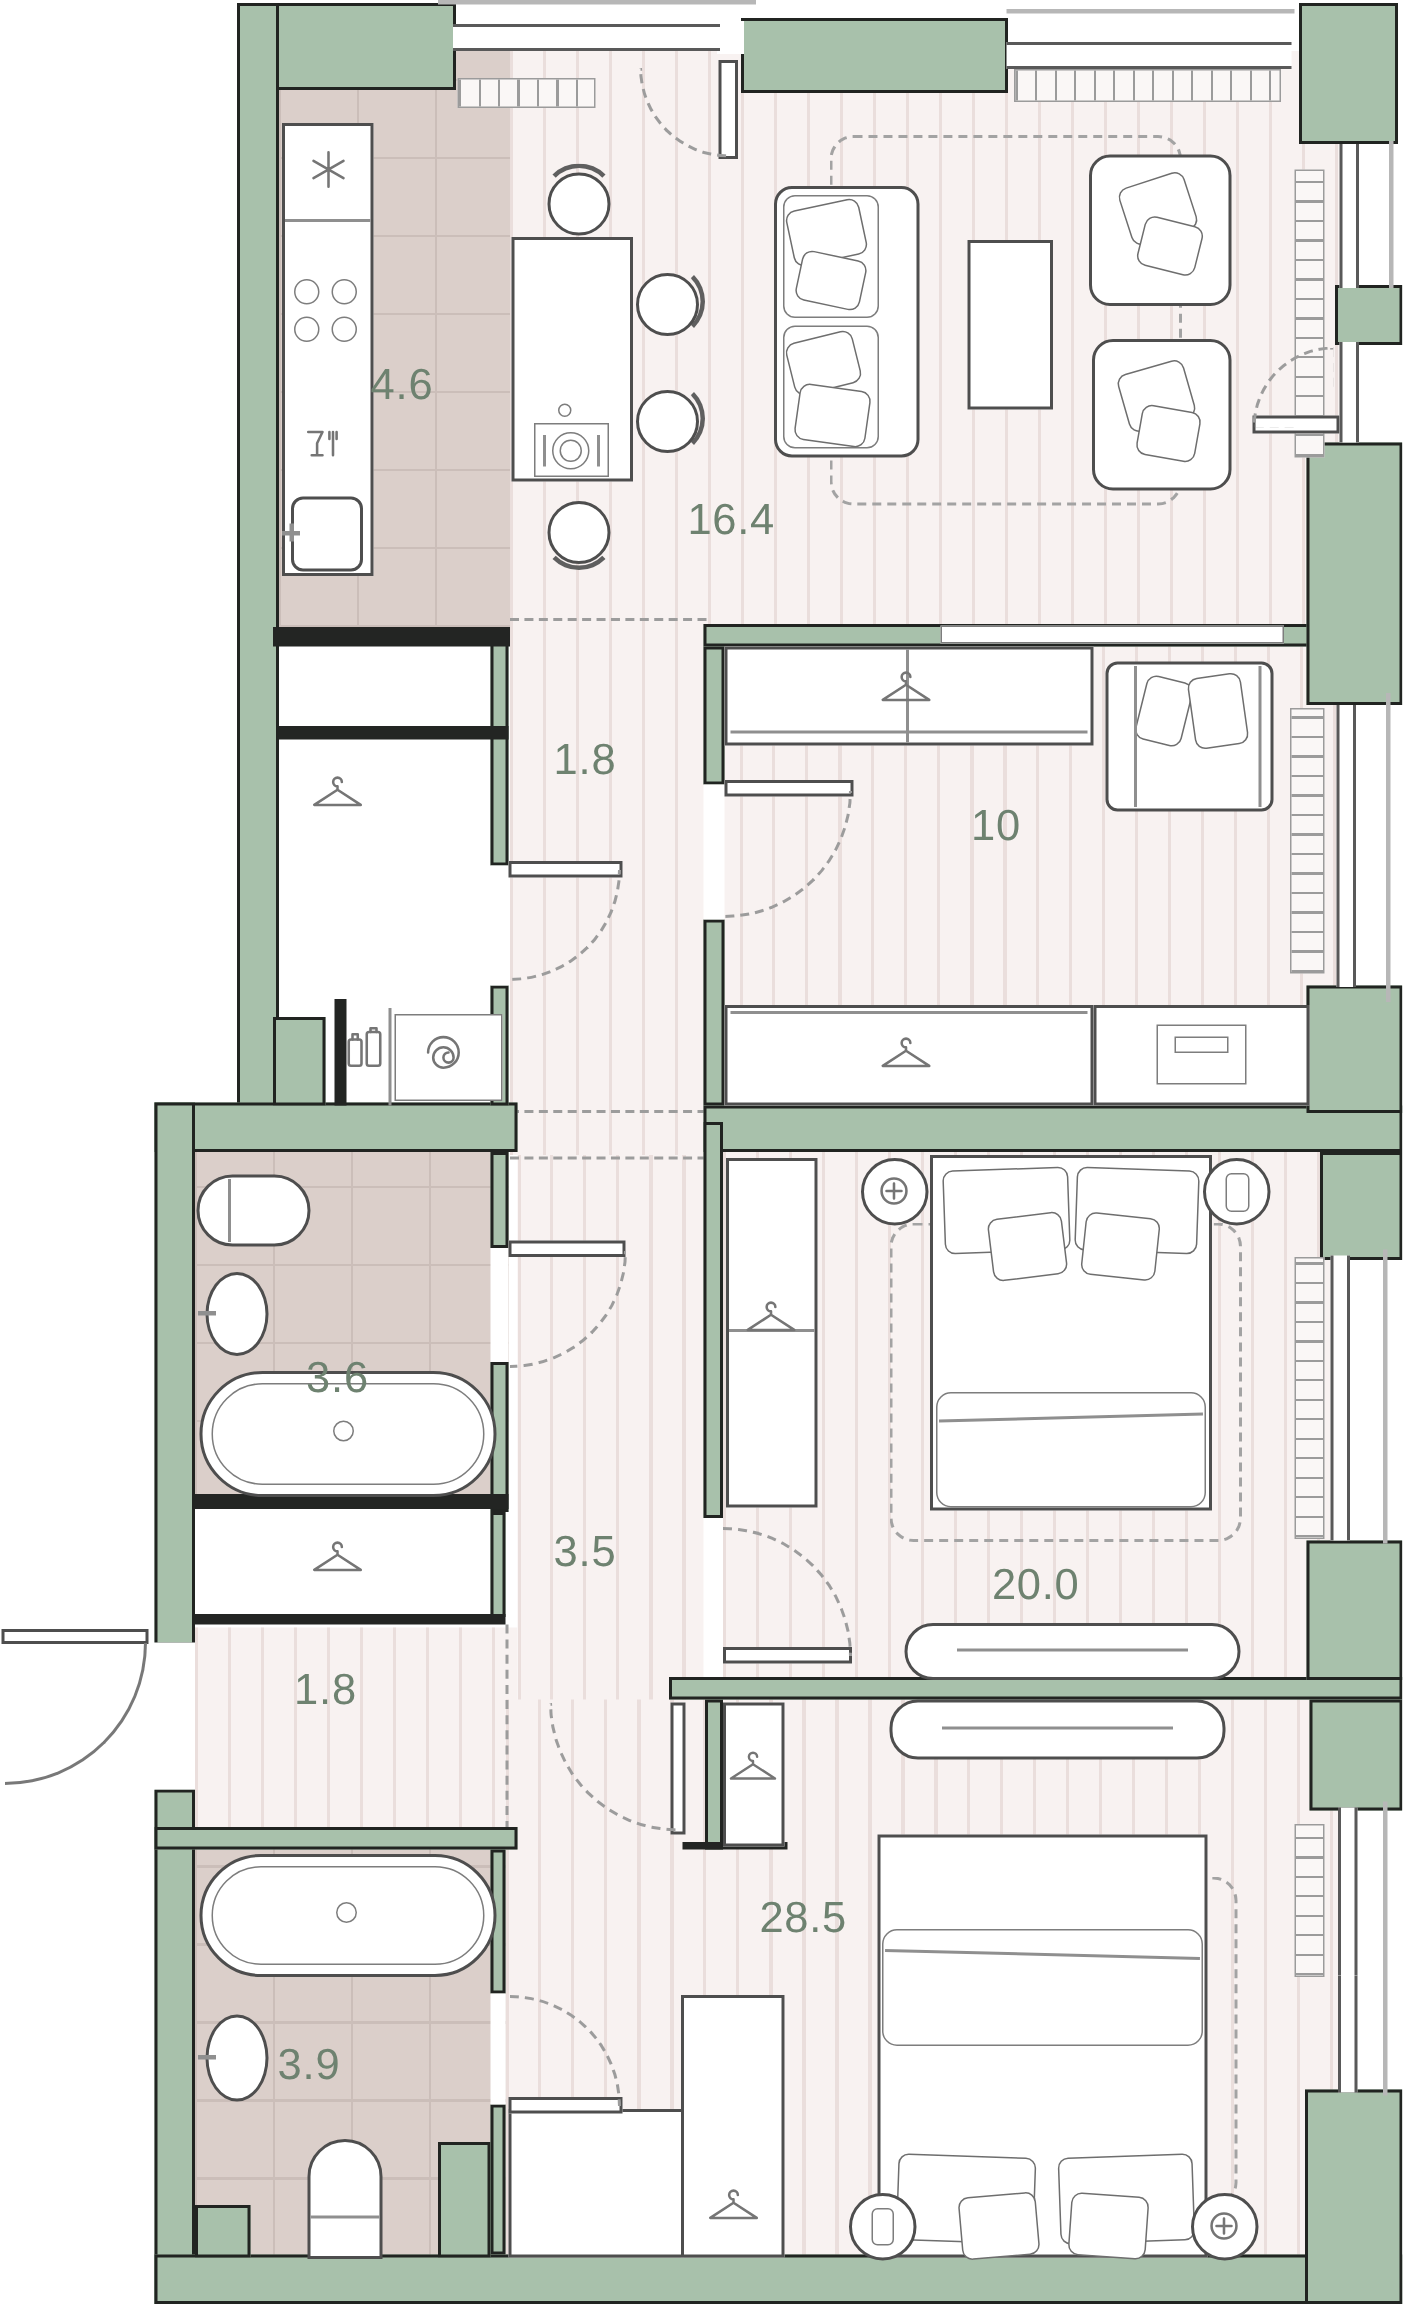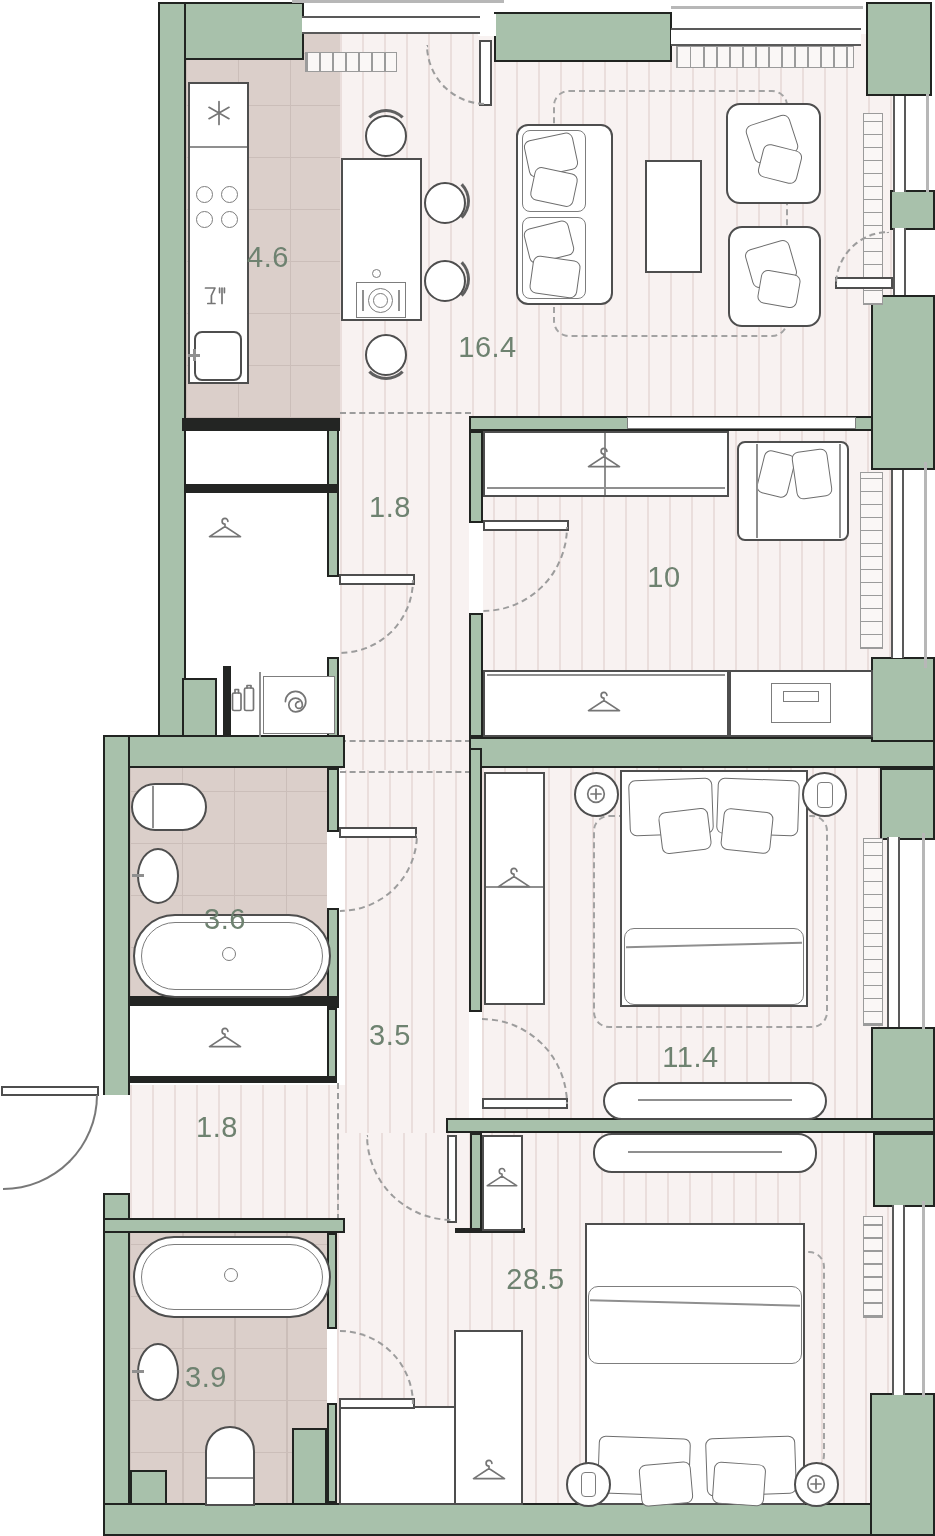--- a/index.html
+++ b/index.html
@@ -297,21 +297,21 @@
   <div class="abs leaf" style="left:447px;top:1135px;width:10px;height:88px"></div>
   <div class="abs arcBL" style="left:366px;top:1135px;width:86px;height:86px"></div>
   <div class="abs leaf" style="left:339px;top:1398px;width:76px;height:11px"></div>
   <div class="abs arcTR" style="left:340px;top:1330px;width:74px;height:74px"></div>
   <div class="abs leaf" style="left:1px;top:1086px;width:98px;height:10px"></div>
   <div class="abs arcS" style="left:3px;top:1095px;width:95px;height:95px"></div>
 
   <div class="abs lbl" style="left:228px;top:240px;width:80px;height:34px">4.6</div>
   <div class="abs lbl" style="left:445px;top:330px;width:85px;height:34px">16.4</div>
   <div class="abs lbl" style="left:350px;top:490px;width:80px;height:34px">1.8</div>
-  <div class="abs lbl" style="left:624px;top:560px;width:80px;height:34px">10</div>
+  <div class="abs lbl" style="left:624px;top:534px;width:80px;height:34px">10</div>
   <div class="abs lbl" style="left:185px;top:902px;width:80px;height:34px">3.6</div>
   <div class="abs lbl" style="left:350px;top:1018px;width:80px;height:34px">3.5</div>
   <div class="abs lbl" style="left:177px;top:1110px;width:80px;height:34px">1.8</div>
-  <div class="abs lbl" style="left:648px;top:1040px;width:85px;height:34px">11.4</div>
+  <div class="abs lbl" style="left:648px;top:1040px;width:85px;height:34px">20.0</div>
   <div class="abs lbl" style="left:166px;top:1360px;width:80px;height:34px">3.9</div>
   <div class="abs lbl" style="left:493px;top:1262px;width:85px;height:34px">28.5</div>
 
 </div>
 
 </body></html>

